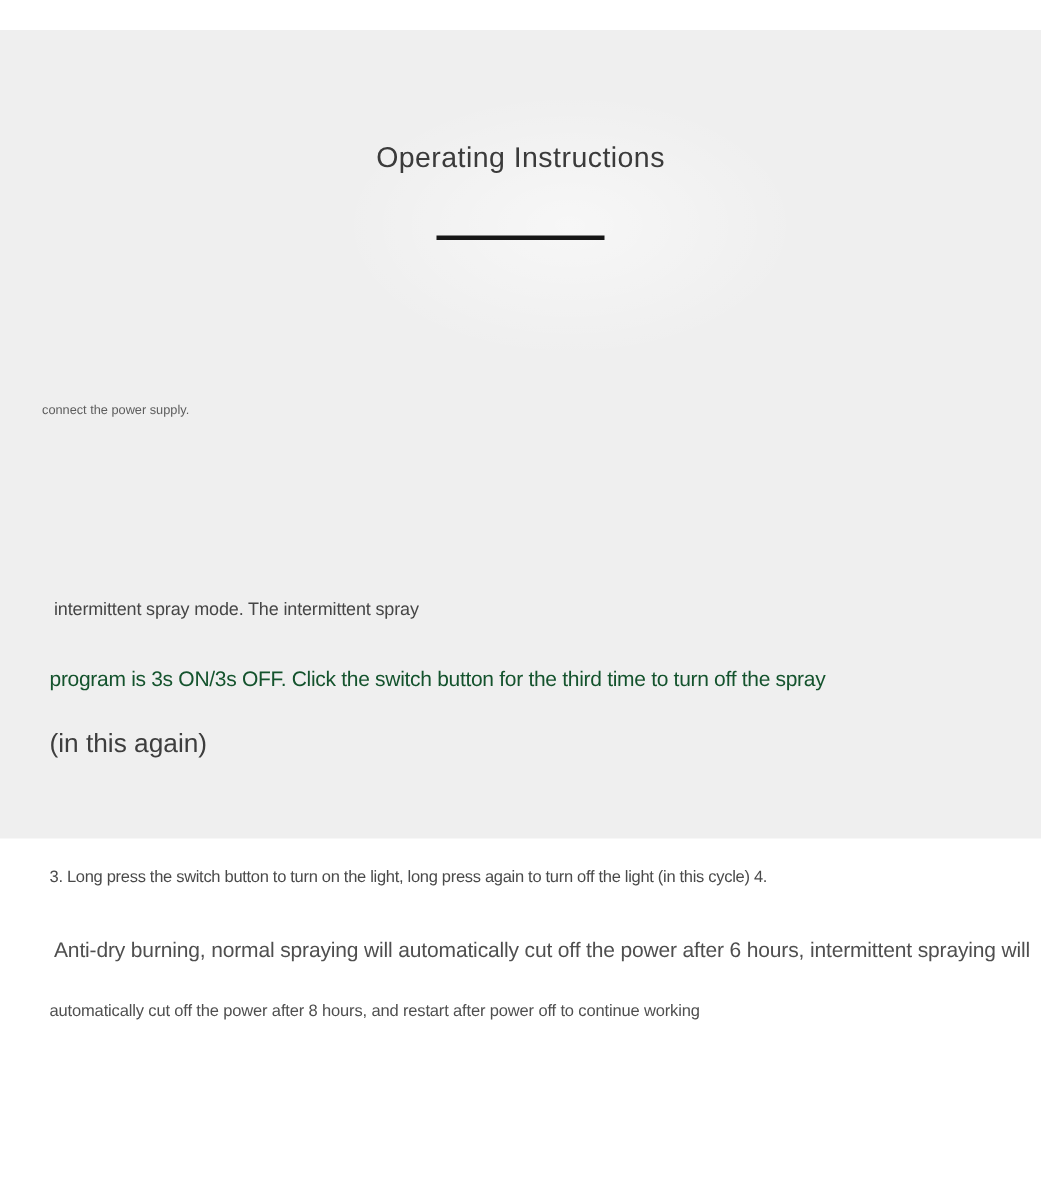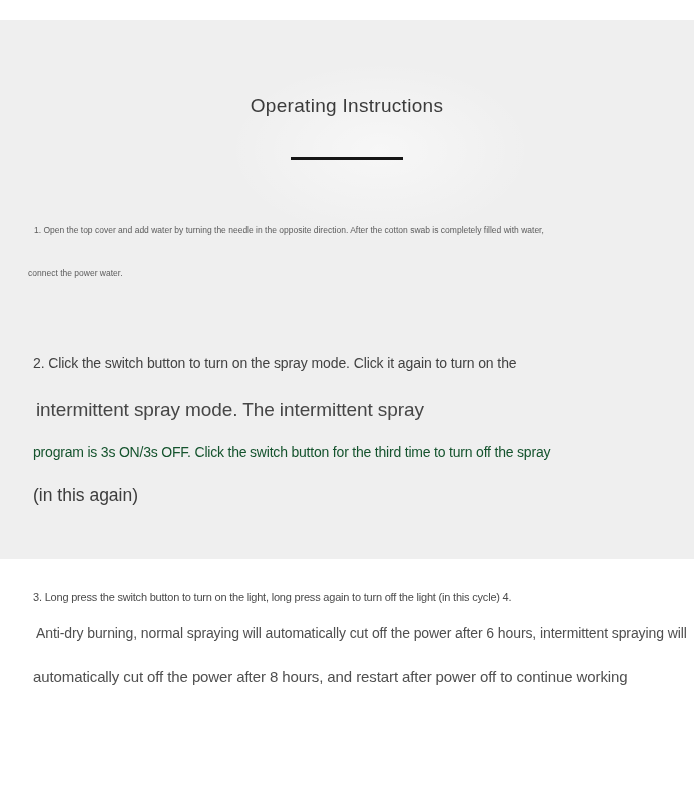--- a/index.html
+++ b/index.html
@@ -54,42 +54,40 @@
   .line {
     position: absolute;
     white-space: nowrap;
     color: #4e4e4e;
   }
   
   .s1l1 { left: 34px; top: 205px; font-size: 8.5px; letter-spacing: 0;     color: #5c5c5c; }
   .s1l2 { left: 28px; top: 248px; font-size: 8.5px;                        color: #5c5c5c; }
   
   .s2l1 { left: 33px; top: 335px; font-size: 14px;   letter-spacing: -0.1px; color: #424242; }
-  .s2l2 { left: 36px; top: 379px; font-size: 19px; letter-spacing: -0.1px; color: #464646; }
+  .s2l2 { left: 36px; top: 379px; font-size: 12px; letter-spacing: -0.1px; color: #464646; }
   .s2l3 { left: 33px; top: 424px; font-size: 14px;   letter-spacing: -0.2px; color: #14532d; }
   .s2l4 { left: 33px; top: 465px; font-size: 17.5px;                         color: #3d3d3d; }
   
-  .s3l1 { left: 33px; top: 559px; font-size: 11px;   letter-spacing: -0.2px; color: #4a4a4a; margin-top: 12px; }
+  .s3l1 { left: 33px; top: 559px; font-size: 11px;   letter-spacing: -0.2px; color: #4a4a4a; }
   .s3l2 { left: 36px; top: 605px; font-size: 14px; letter-spacing: -0.1px; color: #4f4f4f; }
-  .s3l3 { left: 33px; top: 648px; font-size: 15px; letter-spacing: -0.1px; color: #4f4f4f; }
+  .s3l3 { left: 33px; top: 648px; font-size: 11px; letter-spacing: -0.1px; color: #4f4f4f; }
 </style>
 </head>
 <body>
 
 <div class="panel">
   <div class="title-glow"></div>
 
   <h1 class="title">Operating Instructions</h1>
 
   <div class="divider"></div>
 
-  <div class="line s1l1">1. Open the top cover and add water by turning the needle in the opposite direction. After the cotton swab is completely filled with water,</div>
-  <div class="line s1l2">connect the power water.</div>
+  <div class="line s1l2">connect the power supply.</div>
 
-  <div class="line s2l1">2. Click the switch button to turn on the spray mode. Click it again to turn on the</div>
   <div class="line s2l2">intermittent spray mode. The intermittent spray</div>
   <div class="line s2l3">program is 3s ON/3s OFF. Click the switch button for the third time to turn off the spray</div>
   <div class="line s2l4">(in this again)</div>
 
   <div class="line s3l1">3. Long press the switch button to turn on the light, long press again to turn off the light (in this cycle) 4.</div>
   <div class="line s3l2">Anti-dry burning, normal spraying will automatically cut off the power after 6 hours, intermittent spraying will</div>
   <div class="line s3l3">automatically cut off the power after 8 hours, and restart after power off to continue working</div>
 </div>
 
 </body></html>

